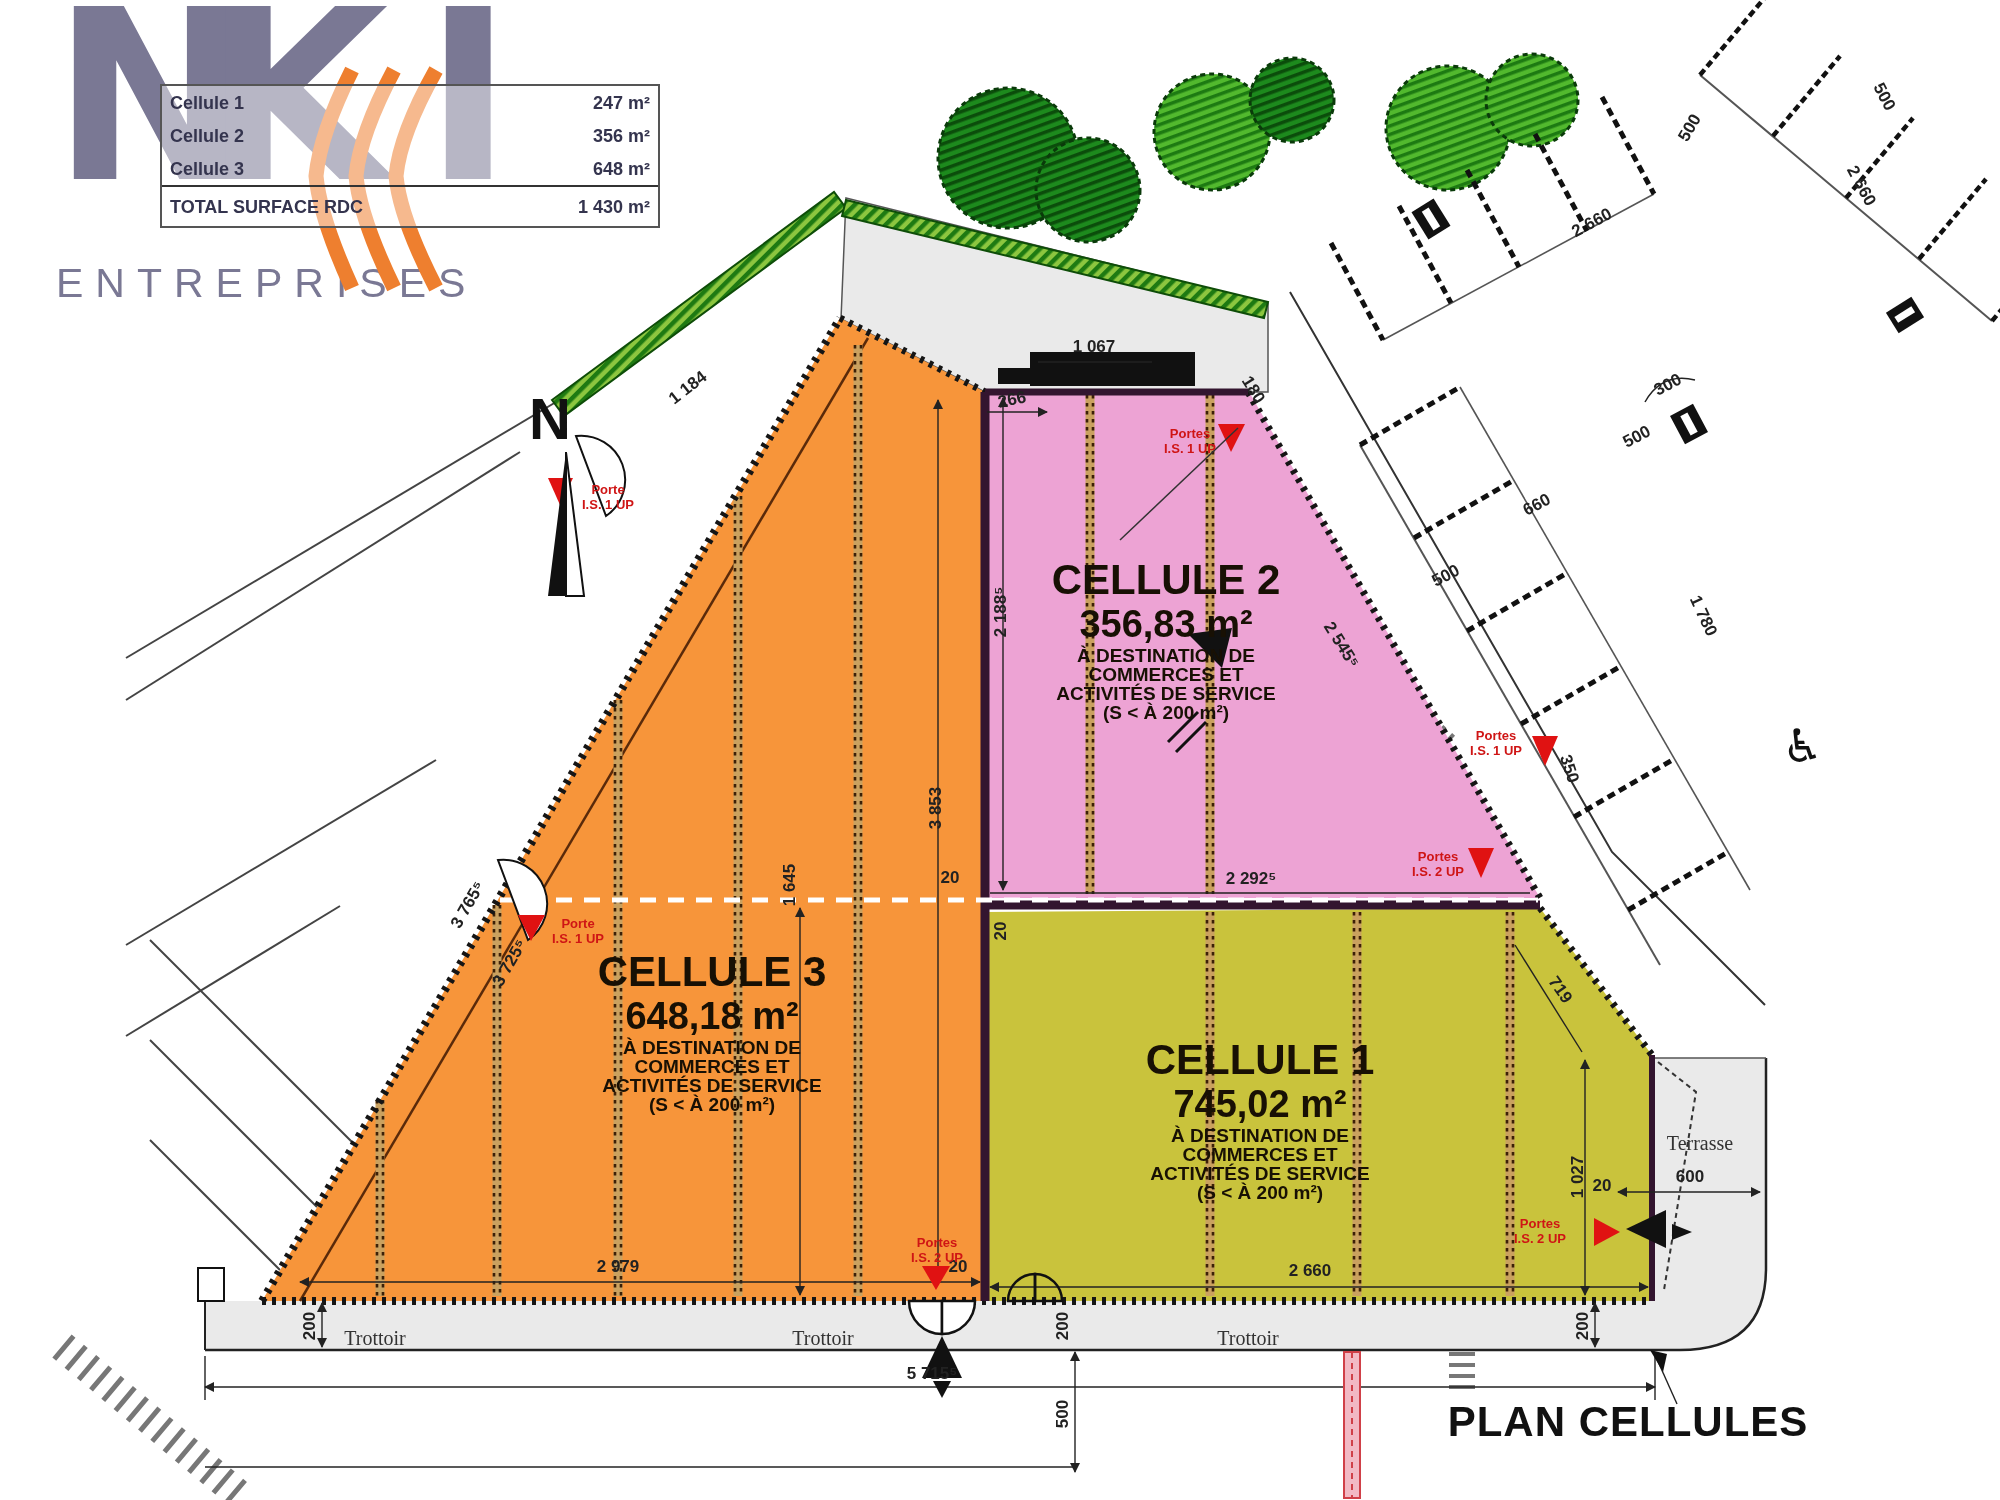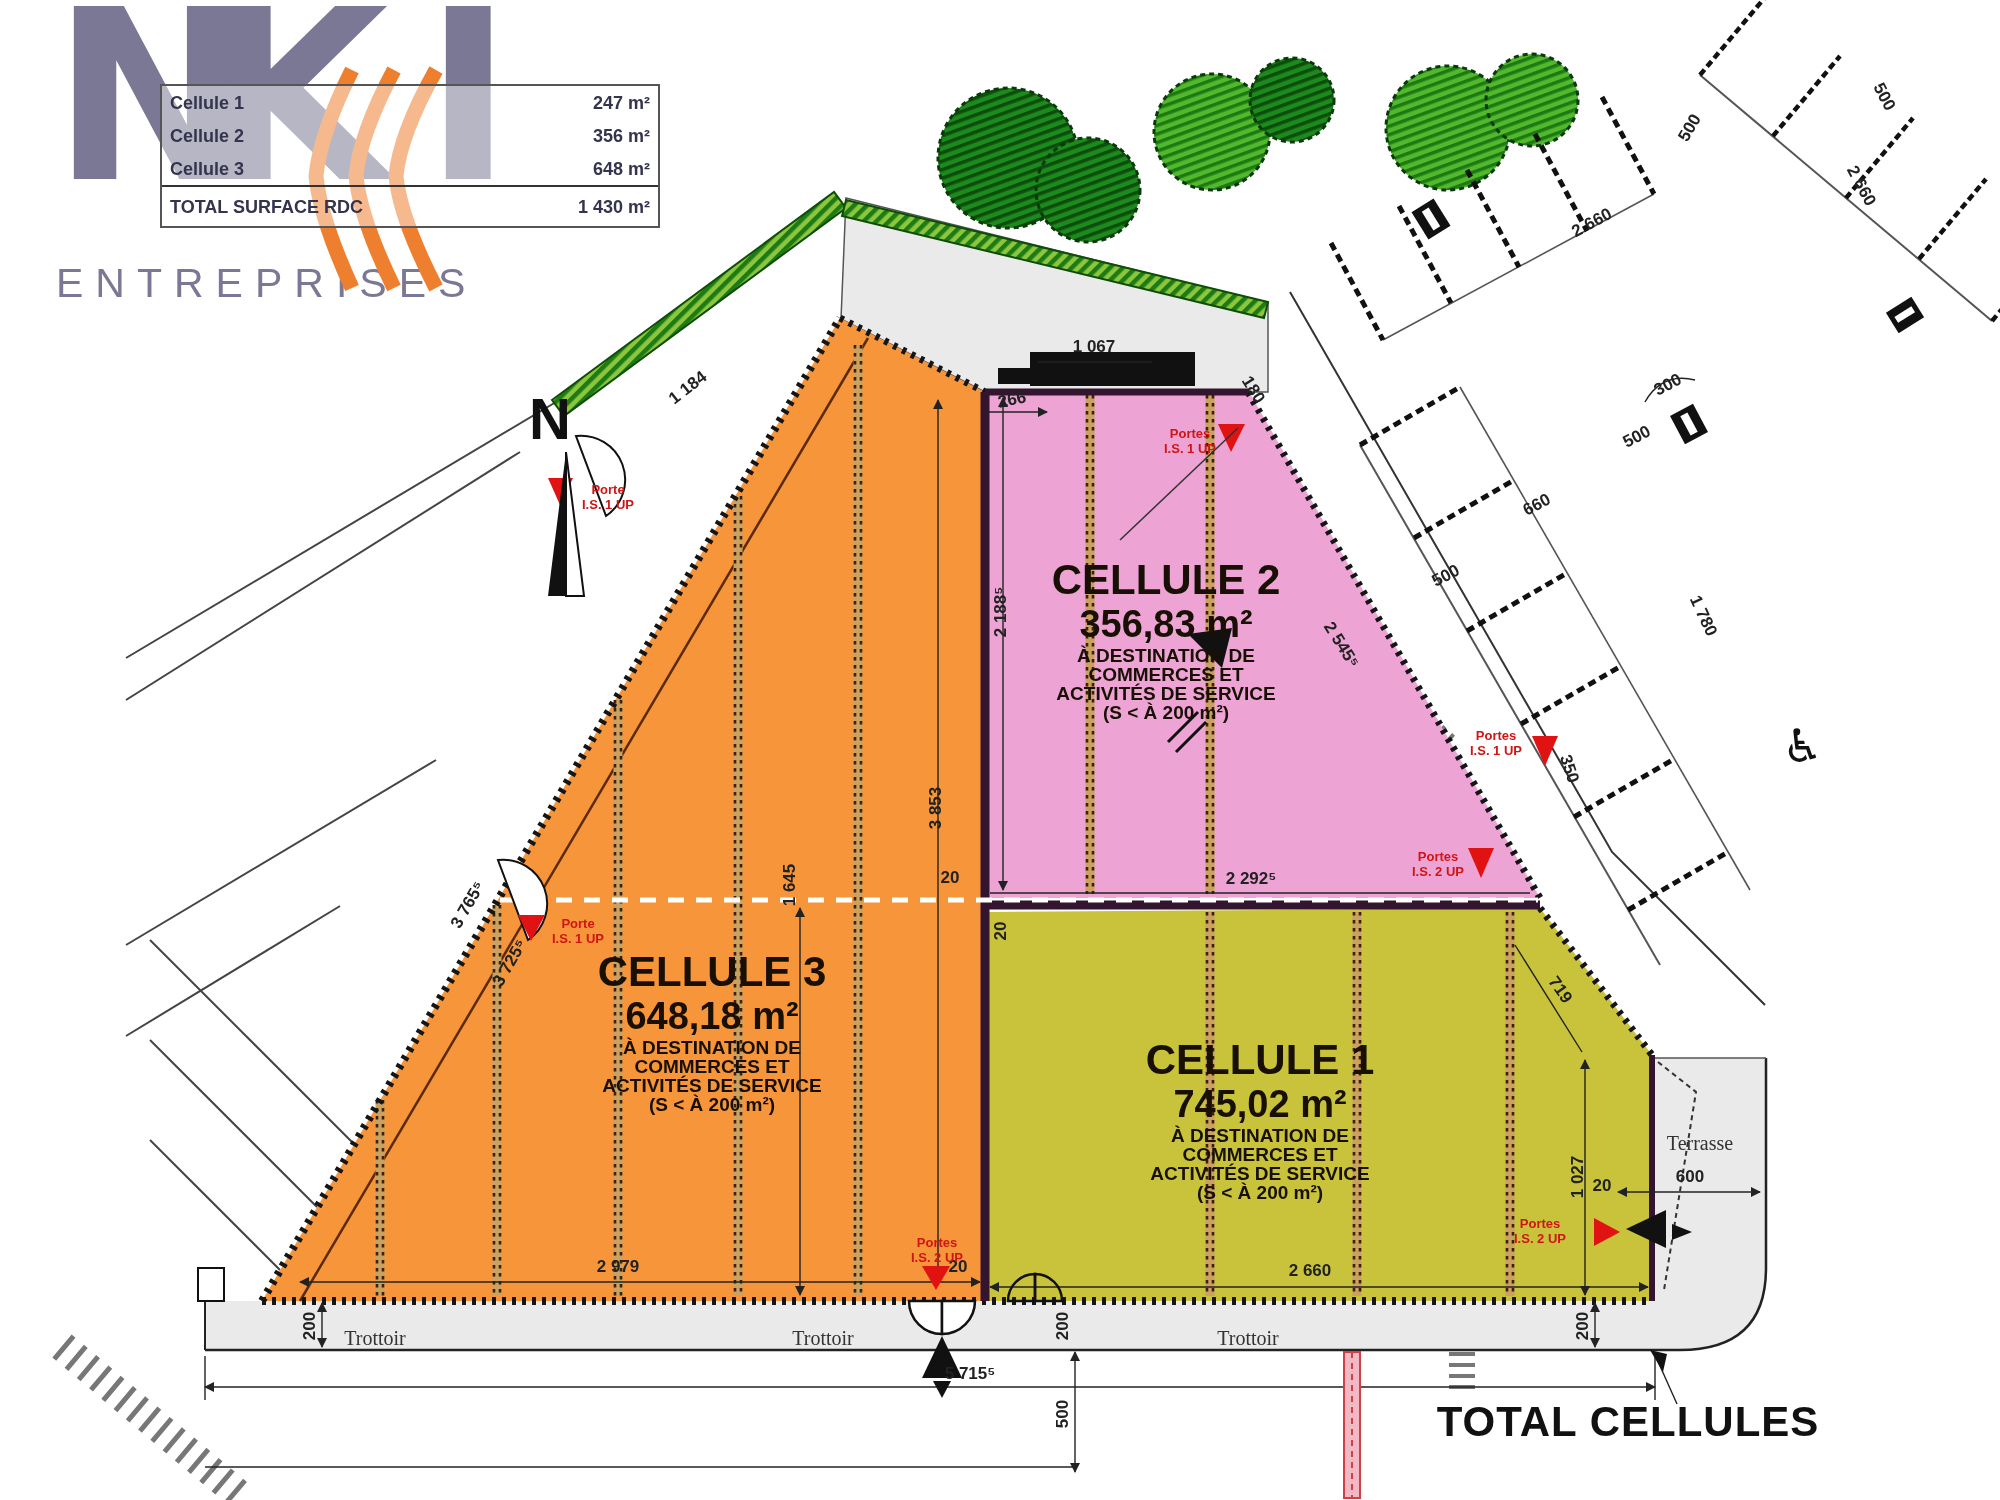--- a/index.html
+++ b/index.html
@@ -378,37 +378,37 @@
   <div class="door" style="left:1540px;top:1231px">
     <div>Portes</div>
       <div>I.S. 2 UP</div>
     </div>
 
   <div class="street" style="left:375px;top:1338px">Trottoir</div>
   <div class="street" style="left:823px;top:1338px">Trottoir</div>
   <div class="street" style="left:1248px;top:1338px">Trottoir</div>
   <div class="street" style="left:1700px;top:1143px">Terrasse</div>
 
-  <div class="plan-title" style="left:1628px;top:1422px">TOTAL CELLULES</div>
+  <div class="plan-title" style="left:1628px;top:1422px">PLAN CELLULES</div>
 
   <span class="lbl" style="left:1094px;top:347px">1 067</span>
   <span class="lbl" style="left:1012px;top:400px;transform:translate(-50%,-50%) rotate(-12deg)">266</span>
   <span class="lbl" style="left:1253px;top:390px;transform:translate(-50%,-50%) rotate(58deg)">180</span>
   <span class="lbl" style="left:688px;top:388px;transform:translate(-50%,-50%) rotate(-38deg)">1 184</span>
   <span class="lbl" style="left:1001px;top:612px;transform:translate(-50%,-50%) rotate(-90deg)">2 188⁵</span>
   <span class="lbl" style="left:936px;top:808px;transform:translate(-50%,-50%) rotate(-90deg)">3 853</span>
   <span class="lbl" style="left:1251px;top:879px">2 292⁵</span>
   <span class="lbl" style="left:1341px;top:645px;transform:translate(-50%,-50%) rotate(58deg)">2 545⁵</span>
   <span class="lbl" style="left:1560px;top:990px;transform:translate(-50%,-50%) rotate(55deg)">719</span>
   <span class="lbl" style="left:468px;top:905px;transform:translate(-50%,-50%) rotate(-60deg)">3 765⁵</span>
   <span class="lbl" style="left:510px;top:963px;transform:translate(-50%,-50%) rotate(-60deg)">3 725⁵</span>
   <span class="lbl" style="left:790px;top:885px;transform:translate(-50%,-50%) rotate(-90deg)">1 645</span>
   <span class="lbl" style="left:618px;top:1267px">2 979</span>
   <span class="lbl" style="left:1310px;top:1271px">2 660</span>
-  <span class="lbl" style="left:970px;top:1374px">5 715⁵</span>
+  <span class="lbl" style="left:932px;top:1374px">5 715⁵</span>
   <span class="lbl" style="left:310px;top:1326px;transform:translate(-50%,-50%) rotate(-90deg)">200</span>
   <span class="lbl" style="left:1063px;top:1326px;transform:translate(-50%,-50%) rotate(-90deg)">200</span>
   <span class="lbl" style="left:1583px;top:1326px;transform:translate(-50%,-50%) rotate(-90deg)">200</span>
   <span class="lbl" style="left:1063px;top:1414px;transform:translate(-50%,-50%) rotate(-90deg)">500</span>
   <span class="lbl" style="left:950px;top:878px">20</span>
   <span class="lbl" style="left:1001px;top:931px;transform:translate(-50%,-50%) rotate(-90deg)">20</span>
   <span class="lbl" style="left:958px;top:1267px">20</span>
   <span class="lbl" style="left:1602px;top:1186px">20</span>
   <span class="lbl" style="left:1578px;top:1177px;transform:translate(-50%,-50%) rotate(-90deg)">1 027</span>
   <span class="lbl" style="left:1690px;top:1177px">600</span>

